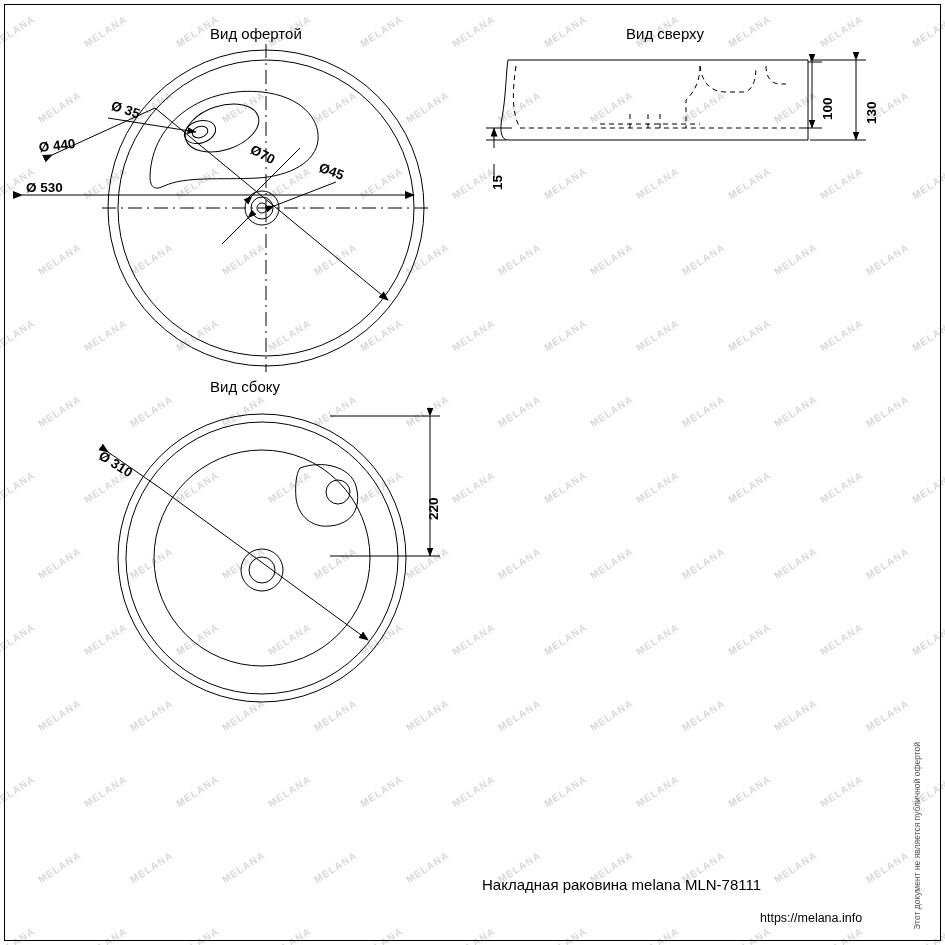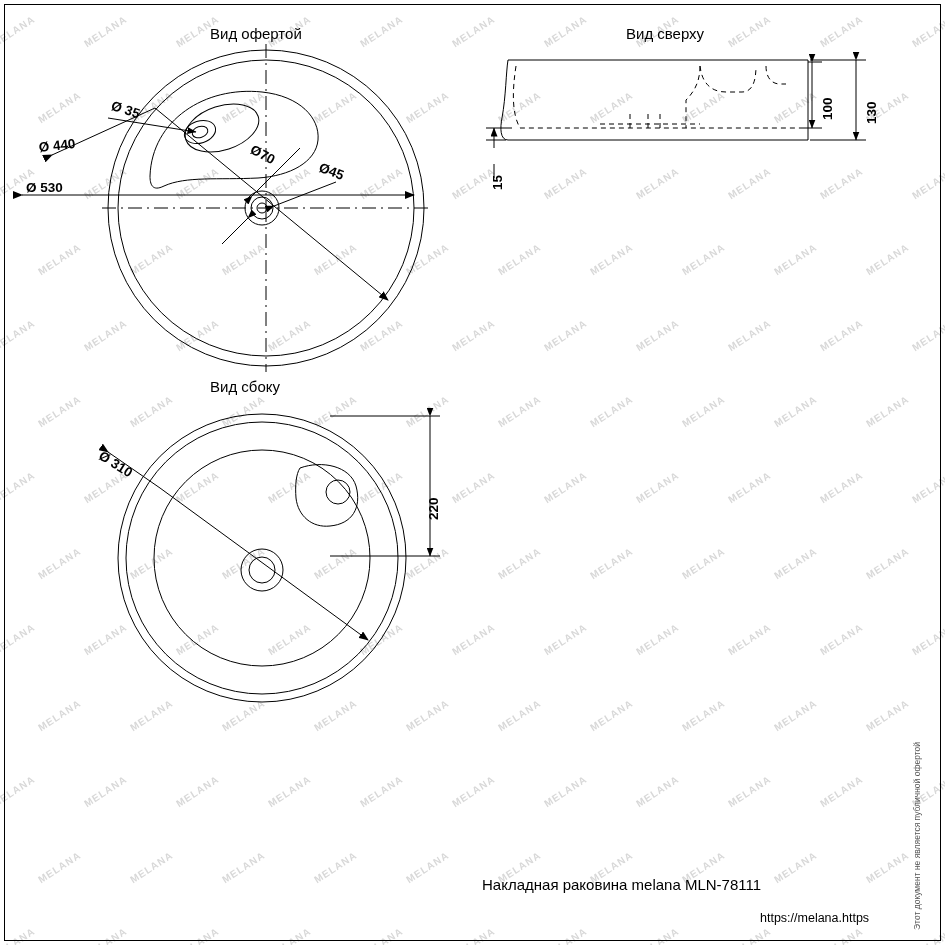--- a/index.html
+++ b/index.html
@@ -335,16 +335,16 @@
   <div class="dimlabel" style="left:322px; top:160px; transform:rotate(20deg); transform-origin:0 0;">Ø45</div>
 
   <div class="dimlabel" style="left:820px; top:120px; transform:rotate(-90deg); transform-origin:0 0;">100</div>
   <div class="dimlabel" style="left:864px; top:124px; transform:rotate(-90deg); transform-origin:0 0;">130</div>
   <div class="dimlabel" style="left:490px; top:190px; transform:rotate(-90deg); transform-origin:0 0;">15</div>
 
   <div class="dimlabel" style="left:104px; top:448px; transform:rotate(32deg); transform-origin:0 0;">Ø 310</div>
   <div class="dimlabel" style="left:426px; top:520px; transform:rotate(-90deg); transform-origin:0 0;">220</div>
 
   <div class="caption" style="left:482px; top:876px;">Накладная раковина melana MLN-78111</div>
-  <div class="url" style="left:760px; top:911px;">https://melana.https</div>
+  <div class="url" style="left:760px; top:911px;">https://melana.info</div>
   <div class="sidenote" style="left:912px; top:930px;">Этот документ не является публичной офертой</div>
 
 </div>
 
 </body></html>

